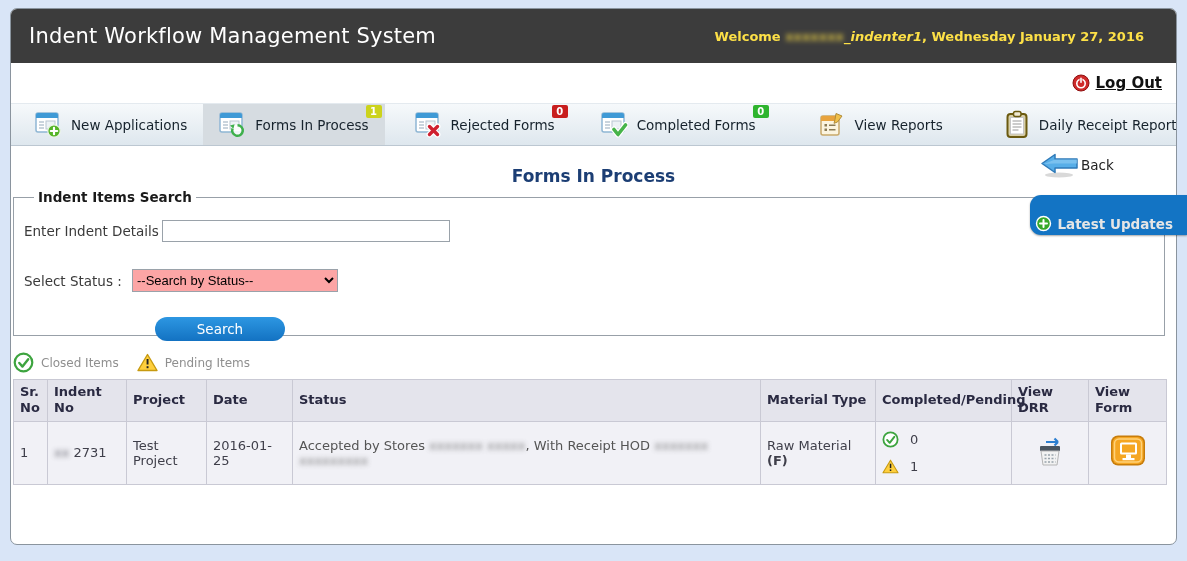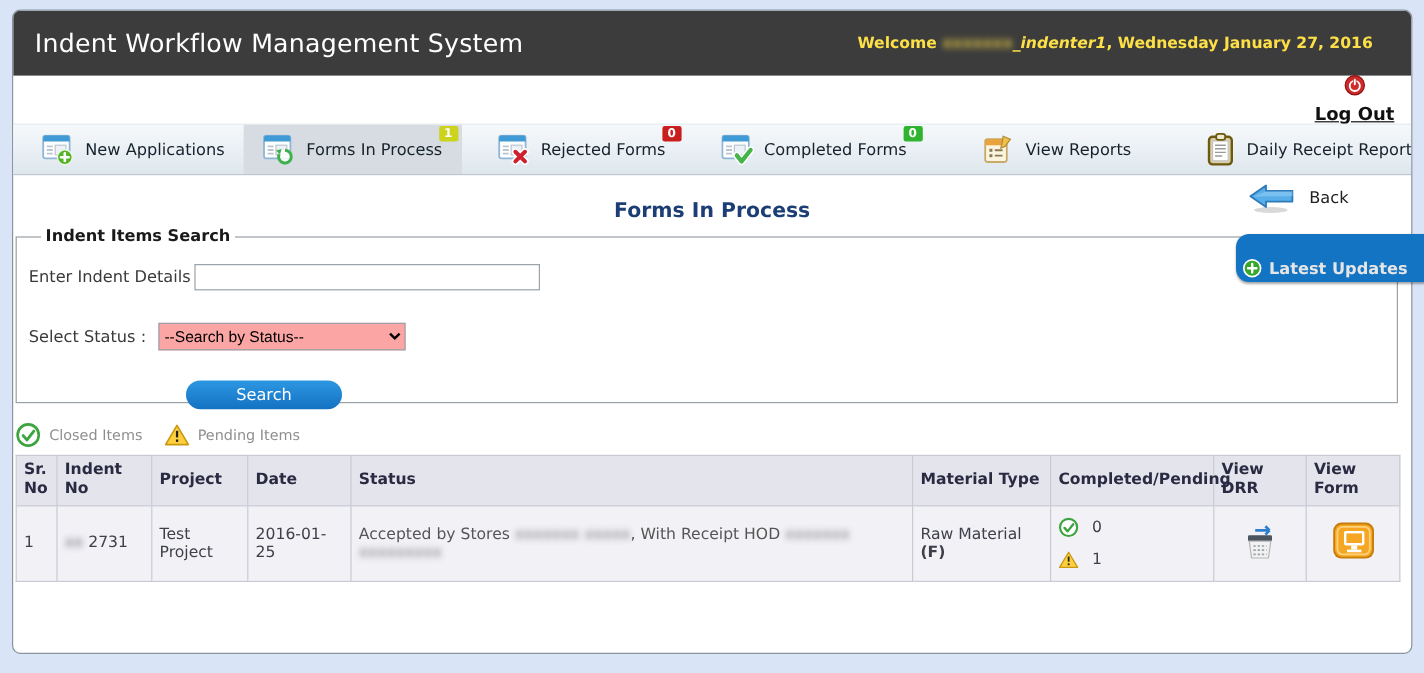--- a/index.html
+++ b/index.html
@@ -13,42 +13,42 @@
             display:flex;align-items:center;justify-content:space-between;
             padding:0 32px 0 18px;box-sizing:border-box;}
   .app-title{color:#fff;font-size:21px;letter-spacing:.2px;}
   .welcome{color:#fde047;font-size:13px;font-weight:bold;white-space:nowrap;}
   .welcome .it{font-style:italic;}
   .redacted{filter:blur(2.5px);opacity:.75;}
 
   
   .logout-row{position:absolute;top:54px;right:14px;height:40px;display:flex;align-items:center;}
   .logout{display:flex;align-items:center;gap:6px;color:#111;font-weight:bold;font-size:15px;
-          text-decoration:underline;cursor:pointer;flex-direction:column;}
+          text-decoration:underline;cursor:pointer;}
 
   
   .navbar{position:absolute;top:94px;left:0;right:0;height:43px;
           background:linear-gradient(#f6f9fb,#dee7ee);
           border-top:1px solid #e4eaef;border-bottom:1px solid #bcc7d1;
           display:flex;align-items:stretch;box-sizing:border-box;padding-left:8px;}
   .tab{position:relative;display:flex;align-items:center;gap:9px;padding:0 16px;
        font-size:13.5px;color:#16222c;cursor:pointer;white-space:nowrap;}
   .tab.selected{background:#d6dce1;}
   .tab.gap-sm{margin-left:14px;}
   .tab.gap-lg{margin-left:30px;}
   .badge{position:absolute;top:1px;right:3px;min-width:12px;height:13px;line-height:13px;
          text-align:center;border-radius:2px;color:#fff;font-size:10px;font-weight:bold;padding:0 2px;}
   .badge.yellow{background:#ccd31c;}
   .badge.red{background:#c81e1e;}
   .badge.green{background:#2eb42e;}
 
   
   .page-title{position:absolute;top:157px;left:0;width:100%;text-align:center;
               color:#1c3e74;font-size:17px;font-weight:bold;}
-  .back-btn{position:absolute;top:142px;left:1028px;display:flex;align-items:center;gap:10px;
+  .back-btn{position:absolute;top:142px;left:1028px;display:flex;align-items:center;
             font-size:13.5px;color:#222;cursor:pointer;}
 
   
   .search-box{position:absolute;left:2px;top:180px;width:1152px;height:147px;margin:0;
               border:1px solid #98a0a8;background:#fff;box-sizing:border-box;}
   .search-box legend{font-size:13.5px;font-weight:bold;color:#1a1a1a;padding:0 4px;margin-left:8px;}
   .f-label{position:absolute;font-size:13.5px;color:#3a3a3a;}
   .f-input{position:absolute;left:148px;top:15px;width:278px;height:20px;
            border:1px solid #9aa2aa;font-size:13px;padding:0 4px;box-sizing:content-box;}
   .f-select{position:absolute;left:118px;top:64px;width:206px;height:23px;

